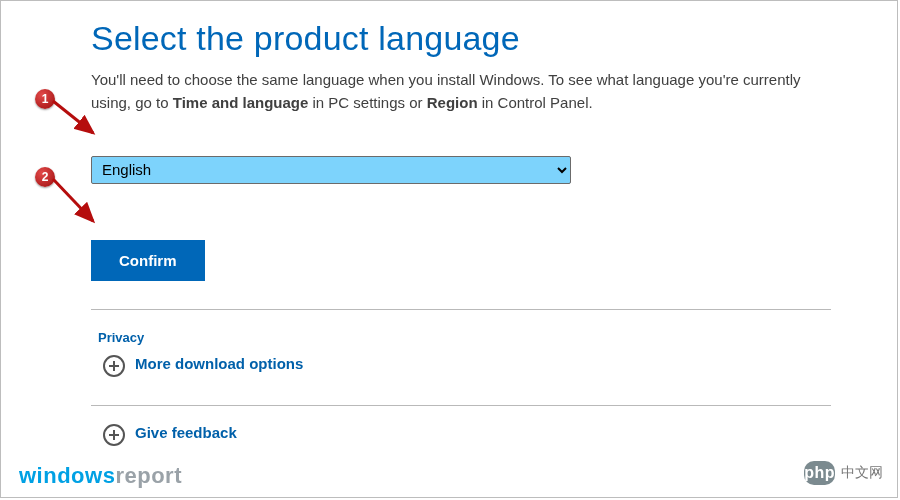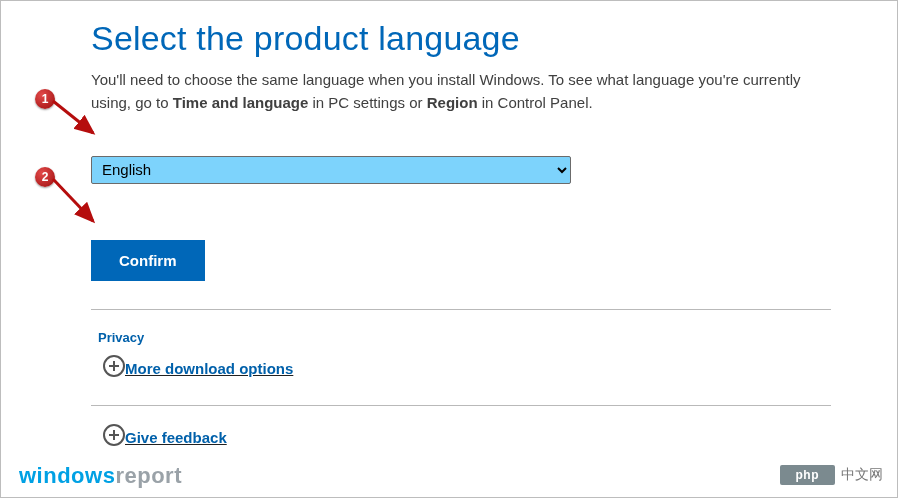--- a/index.html
+++ b/index.html
@@ -76,24 +76,24 @@
     color: #0060aa;
     font-size: 13px;
     font-weight: 600;
     text-decoration: none;
     margin-bottom: 10px;
     margin-left: 7px;
     cursor: pointer;
   }
   .expander {
     display: flex;
-    align-items: flex-end;
+    align-items: flex-start;
+    gap: 10px;
     margin-left: 12px;
     cursor: pointer;
-    text-decoration: underline;
   }
   .expander .plus-icon {
     width: 22px;
     height: 22px;
     border: 2px solid #555;
     border-radius: 50%;
     display: flex;
     align-items: center;
     justify-content: center;
     box-sizing: border-box;
@@ -151,24 +151,24 @@
     bottom: 12px;
     display: flex;
     align-items: center;
     gap: 6px;
     font-size: 14px;
     color: #777;
   }
   .php-pill {
     background: #7b8a8f;
     color: #fff;
-    font-size: 12px;
+    font-size: 16px;
     font-weight: 700;
-    padding: 3px 16px;
-    border-radius: 2px;
+    padding: 3px 0;
+    border-radius: 10px;
     letter-spacing: 0.5px;
   }
 </style>
 </head>
 <body>
 
 <div class="frame">
 
   <div class="content">
 

